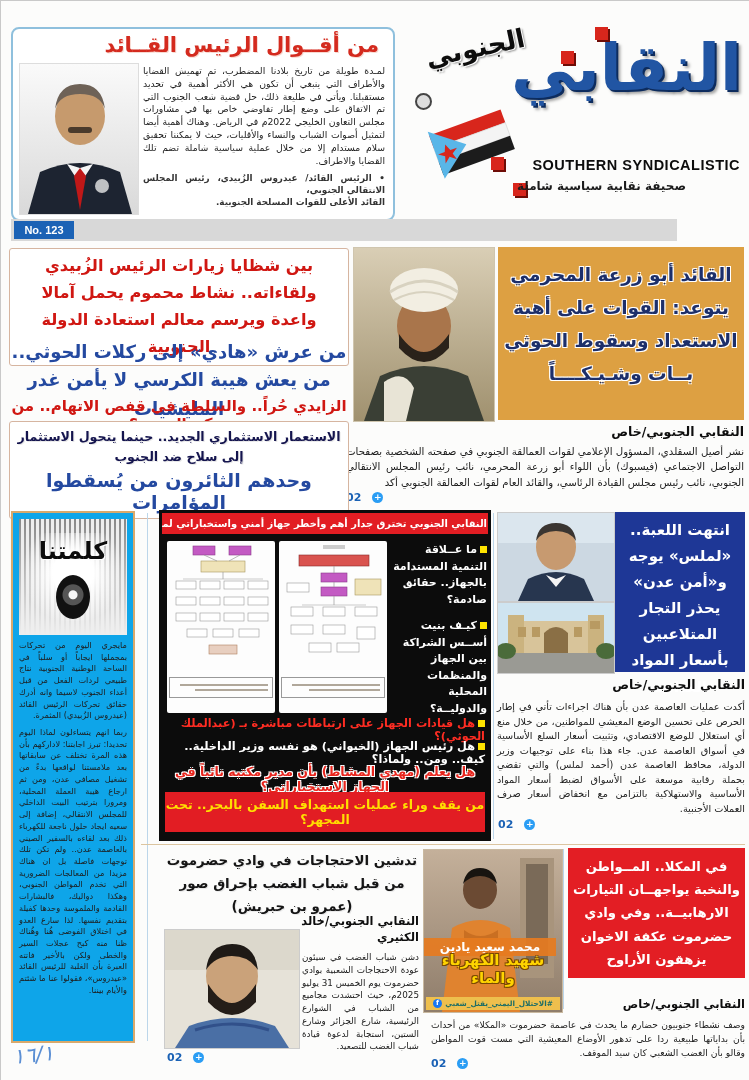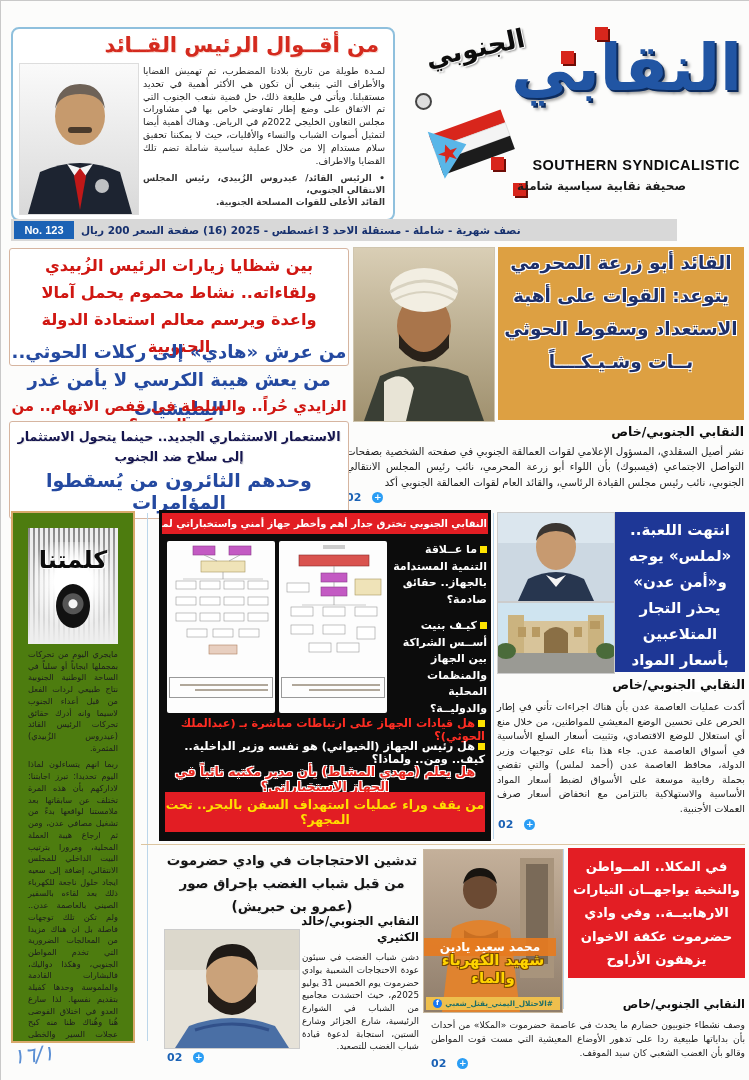--- a/index.html
+++ b/index.html
@@ -29,21 +29,21 @@
   .emblem-circle{position:absolute;left:16px;top:86px;width:13px;height:13px;border:2px solid #444;border-radius:50%;background:#ddd;}
   
   .datebar{left:10px;top:218px;width:666px;height:22px;background:#d8d8d8;}
   .issue-no{position:absolute;left:3px;top:2px;width:60px;height:18px;background:#1b62b5;color:#fff;
             font-family:"Liberation Sans",sans-serif;font-size:11px;font-weight:bold;text-align:center;line-height:18px;direction:ltr;}
   .date-text{position:absolute;left:70px;right:10px;top:0;color:#16306e;font-size:10.5px;font-weight:bold;
              line-height:22px;text-align:left;}
   
   .lead-photo{left:352px;top:246px;width:140px;height:173px;overflow:hidden;border:1px solid #cfc5ae;}
   .lead-headline{left:497px;top:246px;width:246px;height:173px;background:#dda042;color:#1d2f6a;
-                 font-size:18.5px;font-weight:bold;text-align:center;line-height:1.78;padding:0 4px;box-sizing:border-box;
+                 font-size:18.5px;font-weight:bold;text-align:center;line-height:1.78;padding:12px 4px;box-sizing:border-box;
                  text-shadow:1px 1px 0 #fff,-1px 1px 0 #fff,1px -1px 0 #fff,-1px -1px 0 #fff;}
   .lead-byline{left:345px;top:423px;width:398px;text-align:right;font-size:12.5px;font-weight:bold;color:#0e0e0e;}
   .lead-body{left:345px;top:443px;width:398px;font-size:10.2px;line-height:1.5;color:#1a1a1a;}
   
   .cont{display:flex;align-items:center;gap:11px;direction:ltr;}
   .cont-num{color:#1b62b5;font-size:11px;font-weight:bold;}
   .cont-icon{width:11px;height:11px;border-radius:50%;background:#2a9df4;color:#fff;font-size:9px;line-height:11px;
              text-align:center;font-weight:bold;}
   .cont-lead{left:345px;top:490px;}
   .cont-market{left:497px;top:817px;}
@@ -52,22 +52,22 @@
   
   .hl-box1{left:8px;top:247px;width:340px;border:1px solid #d6b5a0;border-radius:3px;padding:4px 6px;box-sizing:border-box;background:#fff;}
   .hl1{color:#d01712;font-size:16.2px;font-weight:bold;text-align:center;line-height:1.66;}
   .hl2{left:8px;top:337px;width:340px;color:#2449a0;font-size:18px;font-weight:bold;text-align:center;line-height:1.58;}
   .hl3{left:8px;top:396px;width:340px;color:#d01712;font-size:15px;font-weight:bold;text-align:center;}
   .hl-box2{left:8px;top:420px;width:340px;border:1px solid #d6b5a0;border-radius:3px;padding:5px 6px;box-sizing:border-box;background:#fff;}
   .hl4{color:#14144e;font-size:12.6px;font-weight:bold;text-align:center;line-height:1.55;
        text-shadow:1px 1px 0 #e8e8e8;}
   .hl5{color:#2449a0;font-size:19px;font-weight:bold;text-align:center;margin-top:3px;}
   
-  .ourword{left:10px;top:510px;width:124px;height:532px;border:2px solid #d9a96b;background:#4d7c0f;
-           padding:15px;box-sizing:border-box;overflow:hidden;}
+  .ourword{left:10px;top:510px;width:124px;height:532px;border:2px solid #d9a96b;background:#0ea5e9;
+           padding:6px;box-sizing:border-box;overflow:hidden;}
   .ow-logo{position:relative;height:116px;background:
      repeating-linear-gradient(90deg,#222 0 2px,#eee 2px 5px),linear-gradient(#888,#eee);
      background-blend-mode:lighten;margin-bottom:5px;overflow:hidden;}
   .ow-logo-inner{position:absolute;inset:14px 6px;background:radial-gradient(circle at 50% 45%,#fff 30%,rgba(255,255,255,0) 75%);}
   .ow-title{position:absolute;top:18px;left:0;right:0;text-align:center;font-size:24px;font-weight:bold;color:#0d0d0d;
             text-shadow:1px 1px 0 #fff;}
   .ow-eye{position:absolute;top:56px;left:50%;transform:translateX(-50%);width:34px;height:44px;border-radius:50%;
           background:radial-gradient(circle at 50% 45%,#f5f5f5 0 4px,#555 5px 10px,#111 11px 70%);}
   .ow-text{font-size:8.2px;line-height:1.43;color:#1d1d1d;}
   .ow-text p{margin:0 0 5px 0;}
@@ -168,21 +168,20 @@
     <div class="red-sq" style="left:196px;top:20px;"></div>
     <div class="red-sq" style="left:162px;top:44px;"></div>
     <div class="red-sq" style="left:92px;top:150px;"></div>
     <div class="red-sq" style="left:114px;top:176px;"></div>
     <div class="logo-en">SOUTHERN SYNDICALISTIC</div>
     <div class="logo-tagline">صحيفة نقابية سياسية شاملة</div>
   </div>
 
   <div class="abs datebar">
     <div class="issue-no">No. 123</div>
-    <div class="date-text">نصف شهرية - شاملة - مستقلة الاحد 3 اغسطس - 2025 (16) صفحة السعر 200 ريال</div>
   </div>
 
   <div class="abs lead-photo">
     <svg width="140" height="173" viewBox="0 0 140 173">
       <defs>
           <linearGradient id="g1" x1="0" y1="0" x2="0" y2="1">
         <stop offset="0" stop-color="#d9ceb5"></stop>
             <stop offset="1" stop-color="#a0916f"></stop>
           </linearGradient>
         </defs>

